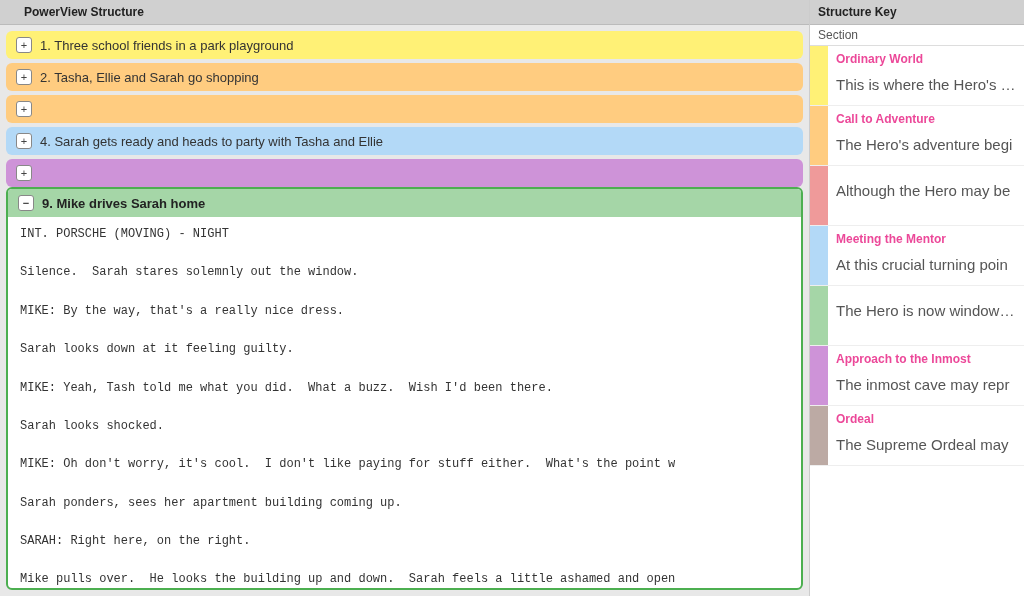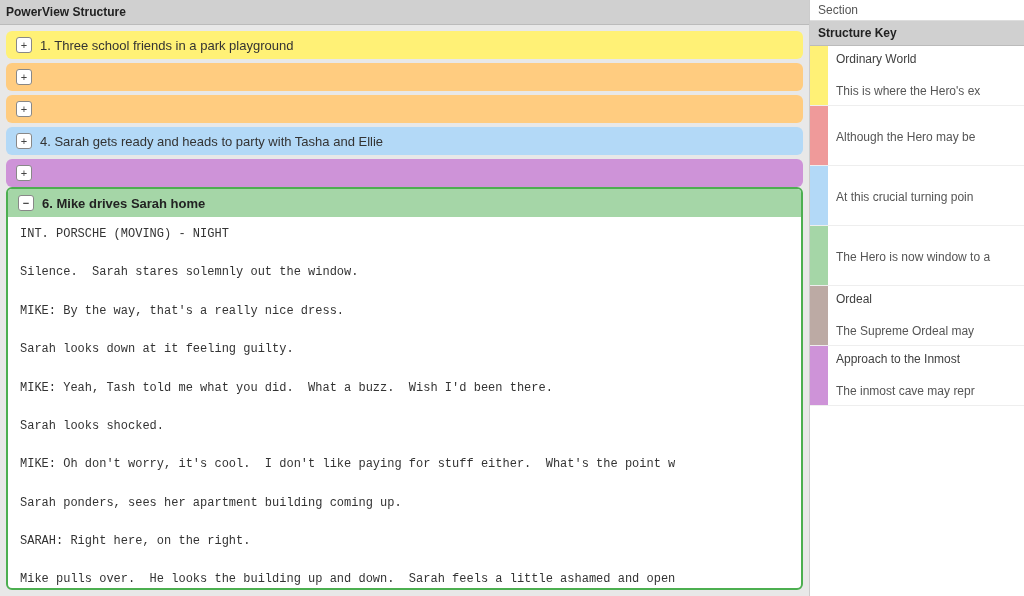--- a/index.html
+++ b/index.html
@@ -18,21 +18,21 @@
       width: 810px;
       height: 596px;
       background: #e8e8e8;
       display: flex;
       flex-direction: column;
       border-right: 1px solid #ccc;
     }
 
     #left-panel-header {
       background: #d0d0d0;
-      padding: 5px 6px;
+      padding: 5px 24px;
       font-size: 12px;
       font-weight: bold;
       border-bottom: 1px solid #bbb;
       color: #222;
     }
 
     #scenes-list {
       padding: 6px 6px 0 6px;
       display: flex;
       flex-direction: column;
@@ -162,32 +162,32 @@
       flex-shrink: 0;
     }
 
     .key-text {
       padding: 6px 8px;
       flex: 1;
       overflow: hidden;
     }
 
     .key-title {
-      font-weight: normal;
-      font-size: 12px;
-      color: #404040;
+      font-weight: bold;
+      font-size: 12px;
+      color: #ec4899;
       white-space: nowrap;
       overflow: hidden;
       text-overflow: ellipsis;
     }
 
     .key-desc {
-      font-size: 12px;
+      font-size: 15px;
       color: #555;
-      margin-top: 18px;
+      margin-top: 10px;
       white-space: nowrap;
       overflow: hidden;
       text-overflow: ellipsis;
     }
 
     
     #script-content::-webkit-scrollbar { width: 6px; }
     #script-content::-webkit-scrollbar-track { background: #f0f0f0; }
     #script-content::-webkit-scrollbar-thumb { background: #aaa; border-radius: 3px; }
   </style>
@@ -199,40 +199,41 @@
 
   <div id="scenes-list">
 
     <div class="scene-item scene-yellow">
       <div class="expand-btn">+</div>
       <span>1. Three school friends in a park playground</span>
     </div>
 
     <div class="scene-item scene-orange">
       <div class="expand-btn">+</div>
+      <span>2. Tasha, Ellie and Sarah go shopping</span>
     </div>
 
     <div class="scene-item scene-orange">
       <div class="expand-btn">+</div>
     </div>
 
     <div class="scene-item scene-blue">
       <div class="expand-btn">+</div>
       <span>4. Sarah gets ready and heads to party with Tasha and Ellie</span>
     </div>
 
     <div class="scene-item scene-purple">
       <div class="expand-btn">+</div>
     </div>
   </div>
 
   <div id="expanded-scene">
     <div id="expanded-scene-header">
       <div class="expand-btn">−</div>
-      <span>6. Mike drives Sarah home</span>
+      <span>9. Mike drives Sarah home</span>
     </div>
     <div id="script-content">INT. PORSCHE (MOVING) - NIGHT
 
 Silence.  Sarah stares solemnly out the window.
 
 MIKE: By the way, that's a really nice dress.
 
 Sarah looks down at it feeling guilty.
 
 MIKE: Yeah, Tash told me what you did.  What a buzz.  Wish I'd been there.
@@ -249,56 +250,64 @@
 
 SARAH: Thanks for the ride.
 
 MIKE: Wait!  What're you doing tomorrow?
 
 SARAH: I er.. Nothing.</div>
   </div>
 </div>
 
 <div id="right-panel">
+  <div id="right-panel-header">Structure Key</div>
   <div id="structure-key-col-header">Section</div>
-  <div id="right-panel-header">Structure Key</div>
   <div id="key-items">
   <div class="key-item">
         <div class="key-color-bar" style="background: rgb(255, 241, 118);"></div>
         <div class="key-text">
           <div class="key-title">Ordinary World</div>
           <div class="key-desc">This is where the Hero's ex</div>
         </div>
       </div>
       <div class="key-item">
+        <div class="key-color-bar" style="background: rgb(255, 204, 128);"></div>
+        <div class="key-text">
+          <div class="key-title">Call to Adventure</div>
+          <div class="key-desc">The Hero's adventure begi</div>
+        </div>
+      </div>
+      <div class="key-item">
         <div class="key-color-bar" style="background: rgb(239, 154, 154);"></div>
         <div class="key-text">
           <div class="key-desc">Although the Hero may be</div>
         </div>
       </div>
       <div class="key-item">
         <div class="key-color-bar" style="background: rgb(179, 217, 247);"></div>
         <div class="key-text">
+          <div class="key-title">Meeting the Mentor</div>
           <div class="key-desc">At this crucial turning poin</div>
         </div>
       </div>
       <div class="key-item">
         <div class="key-color-bar" style="background: rgb(165, 214, 167);"></div>
         <div class="key-text">
           <div class="key-desc">The Hero is now window to a</div>
+        </div>
+      </div>
+      <div class="key-item">
+        <div class="key-color-bar" style="background: rgb(206, 147, 216);"></div>
+        <div class="key-text">
+          <div class="key-title">Approach to the Inmost</div>
+          <div class="key-desc">The inmost cave may repr</div>
         </div>
       </div>
       <div class="key-item">
         <div class="key-color-bar" style="background: rgb(188, 170, 164);"></div>
         <div class="key-text">
           <div class="key-title">Ordeal</div>
           <div class="key-desc">The Supreme Ordeal may</div>
         </div>
       </div>
-      <div class="key-item">
-        <div class="key-color-bar" style="background: rgb(206, 147, 216);"></div>
-        <div class="key-text">
-          <div class="key-title">Approach to the Inmost</div>
-          <div class="key-desc">The inmost cave may repr</div>
-        </div>
-      </div>
     </div>
 </div>
 
 </body></html>

